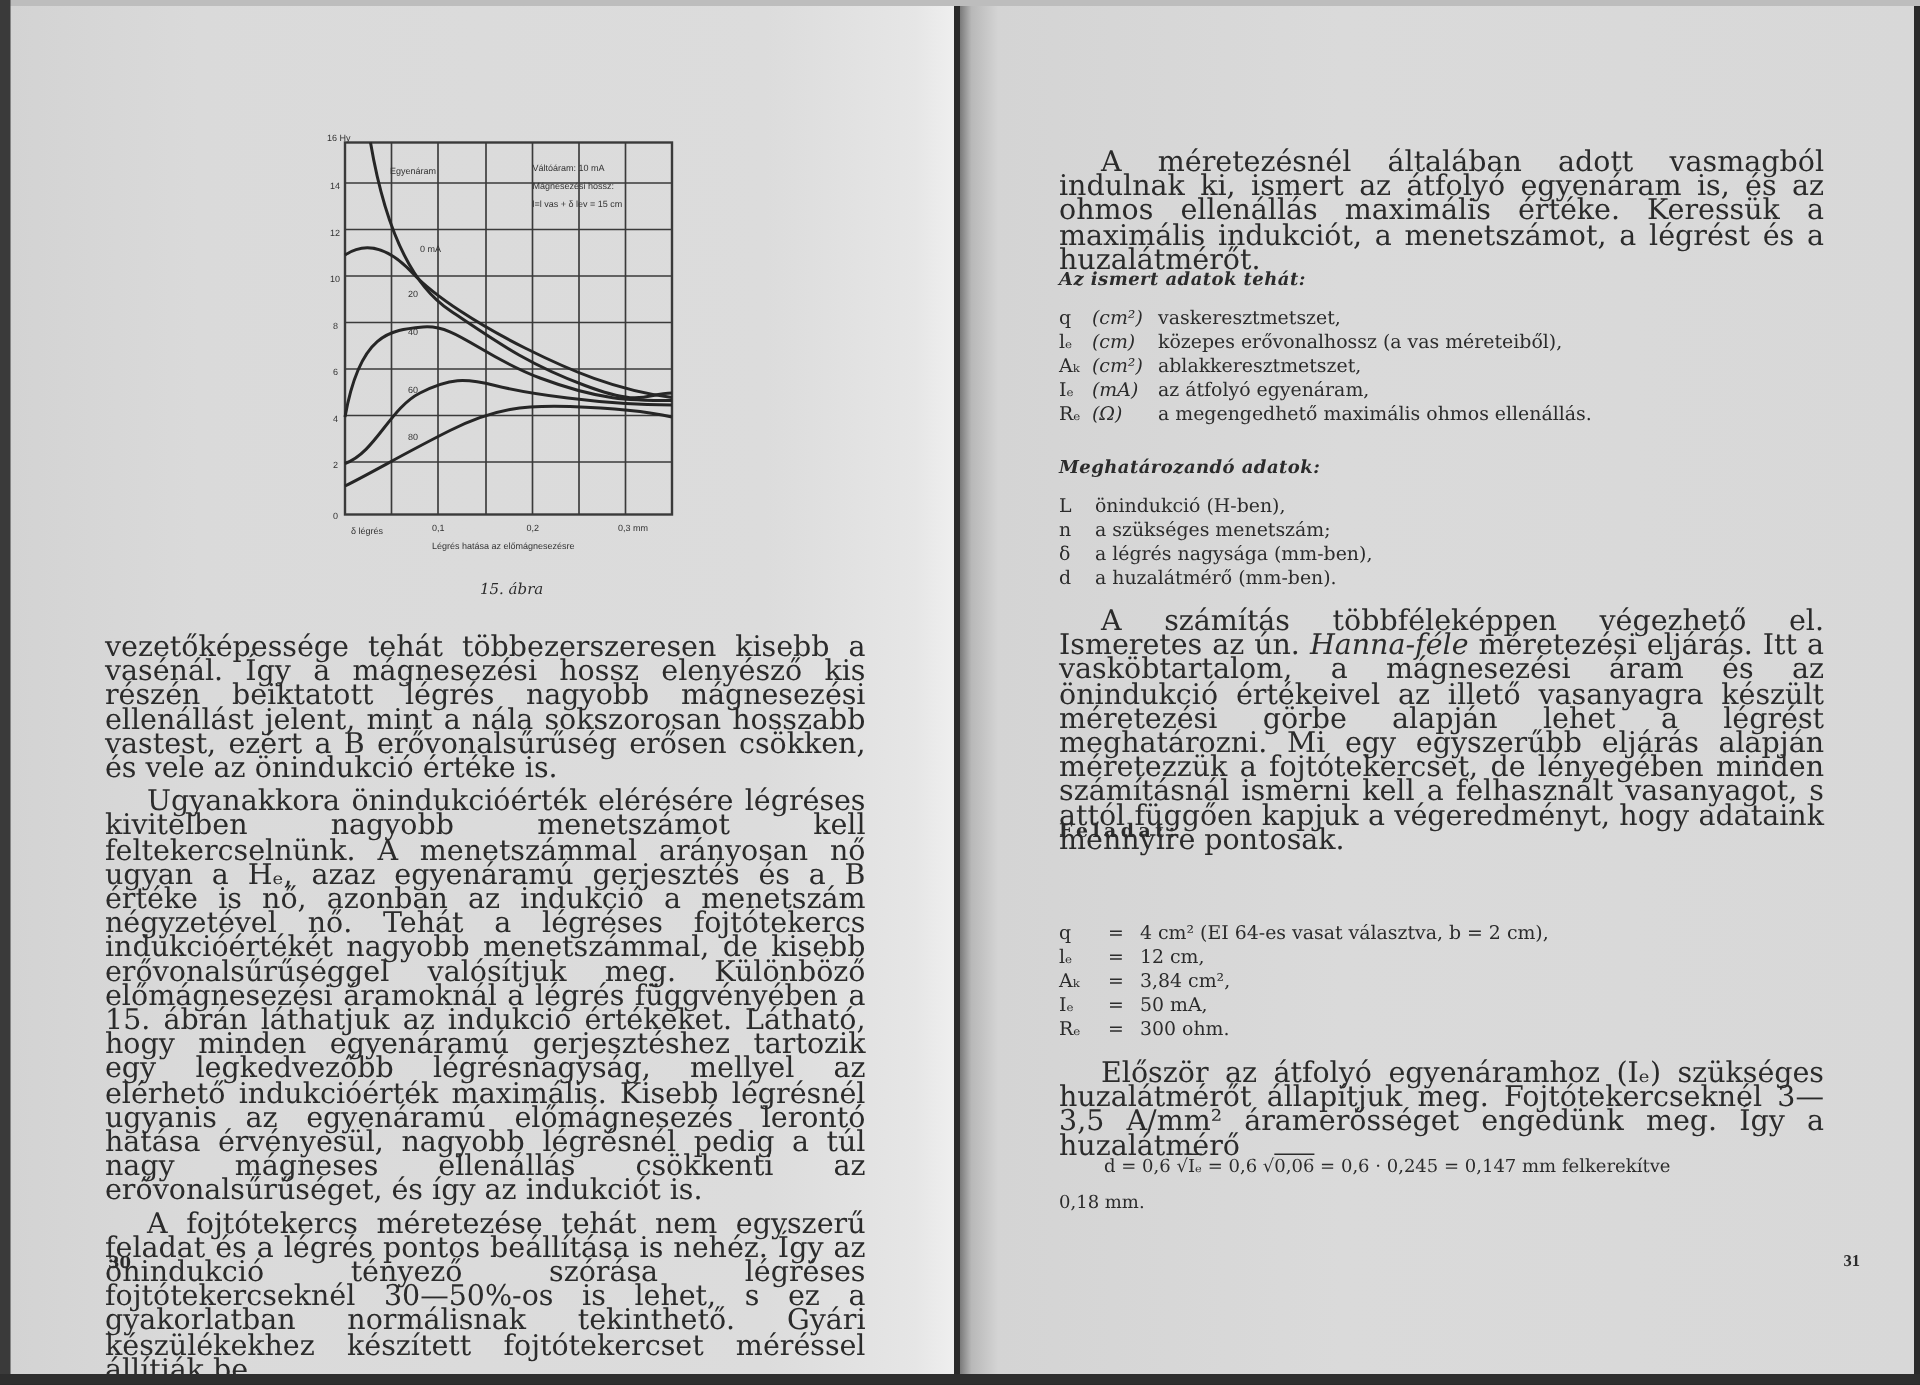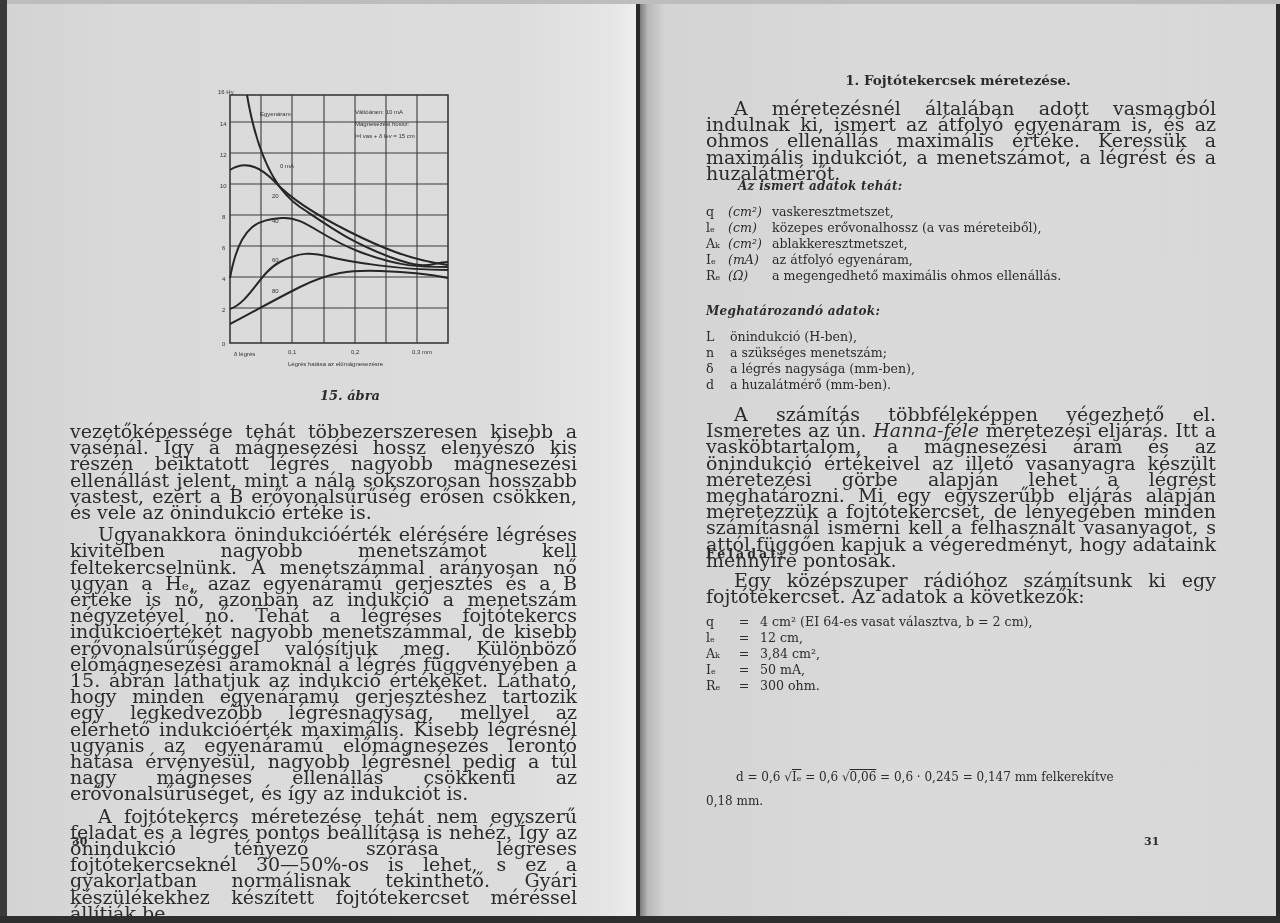--- a/index.html
+++ b/index.html
@@ -22,21 +22,21 @@
   .bottomedge { position:absolute; left:0; bottom:0; width:1280px; height:7px; background:#2e2e2e; }
   .topedge { position:absolute; left:0; top:0; width:1280px; height:4px; background:#bdbdbd; }
 
   .text-block { position:absolute; font-size:19px; line-height:16.2px; text-align:justify; }
   .text-block p { margin:0; }
   .indent { text-indent:28px; }
   .last-line { text-align-last:left; }
 
   
   .figure { position:absolute; left:200px; top:82px; width:280px; height:320px; }
-  .fig-caption { position:absolute; left:320px; top:388px; font-size:13px; font-style:italic;font-weight:bold; }
+  .fig-caption { position:absolute; left:320px; top:388px; font-size:10px; font-style:italic; }
 
   .heading { position:absolute; left:640px; top:72px; width:636px; text-align:center; font-weight:bold; font-size:13.5px; }
   .subhead { font-style:italic; font-weight:bold; font-size:12px; letter-spacing:0.3px; }
   .spaced { font-weight:bold; letter-spacing:3px; font-size:12.6px; }
   .deflist { position:absolute; font-size:12.6px; line-height:16px; }
   .deflist .row { display:flex; white-space:nowrap; }
   .deflist .sym { width:22px; }
   .deflist .unit { width:44px;font-style:italic; }
   .deflist .sym2 { width:24px; }
   .deflist .eq { width:32px; text-align:center; }
@@ -109,28 +109,27 @@
 
   <div class="text-block" style="left:70px; top:423px; width:507px;">
     <p class="last-line">vezetőképessége tehát többezerszeresen kisebb a vasénál. Így a mágnesezési hossz elenyésző kis részén beiktatott légrés nagyobb mágnesezési ellenállást jelent, mint a nála sokszorosan hosszabb vastest, ezért a B erővonalsűrűség erősen csökken, és vele az önindukció értéke is.</p>
     <p class="indent last-line" style="margin-top:6px;">Ugyanakkora önindukcióérték elérésére légréses kivitelben nagyobb menetszámot kell feltekercselnünk. A menetszámmal arányosan nő ugyan a Hₑ, azaz egyenáramú gerjesztés és a B értéke is nő, azonban az indukció a menetszám négyzetével nő. Tehát a légréses fojtótekercs indukcióértékét nagyobb menetszámmal, de kisebb erővonalsűrűséggel valósítjuk meg. Különböző előmágnesezési áramoknál a légrés függvényében a 15. ábrán láthatjuk az indukció értékeket. Látható, hogy minden egyenáramú gerjesztéshez tartozik egy legkedvezőbb légrésnagyság, mellyel az elérhető indukcióérték maximális. Kisebb légrésnél ugyanis az egyenáramú előmágnesezés lerontó hatása érvényesül, nagyobb légrésnél pedig a túl nagy mágneses ellenállás csökkenti az erővonalsűrűséget, és így az indukciót is.</p>
     <p class="indent last-line" style="margin-top:6px;">A fojtótekercs méretezése tehát nem egyszerű feladat és a légrés pontos beállítása is nehéz. Így az önindukció tényező szórása légréses fojtótekercseknél 30—50%-os is lehet, s ez a gyakorlatban normálisnak tekinthető. Gyári készülékekhez készített fojtótekercset méréssel állítják be.</p>
   </div>
   <div class="pagenum" style="left:72px; top:835px;">30</div>
 
   <div class="page right"></div>
 
-  <div class="heading">1. Fojtótekercsek méretezése.</div>
 
   <div class="text-block" style="left:706px; top:100px; width:510px;">
     <p class="indent last-line">A méretezésnél általában adott vasmagból indulnak ki, ismert az átfolyó egyenáram is, és az ohmos ellenállás maximális értéke. Keressük a maximális indukciót, a menetszámot, a légrést és a huzalátmérőt.</p>
   </div>
 
   <div class="deflist" style="left:706px; top:178px;">
-    <div class="subhead" style="margin-bottom:10px;margin-left:32px;">Az ismert adatok tehát:</div>
+    <div class="subhead" style="margin-bottom:10px;">Az ismert adatok tehát:</div>
     <div class="row">
         <span class="sym">q</span>
         <span class="unit">(cm²)</span>
         <span>vaskeresztmetszet,</span>
       </div>
     <div class="row">
         <span class="sym">lₑ</span>
         <span class="unit">(cm)</span>
         <span>közepes erővonalhossz (a vas méreteiből),</span>
       </div>
@@ -170,23 +169,20 @@
         <span>a huzalátmérő (mm-ben).</span>
       </div>
   </div>
 
   <div class="text-block" style="left:706px; top:406px; width:510px;">
     <p class="indent last-line"><span>A számítás többféleképpen végezhető el. Ismeretes az ún. </span><i>Hanna-féle</i><span> méretezési eljárás. Itt a vasköbtartalom, a mágnesezési áram és az önindukció értékeivel az illető vasanyagra készült méretezési görbe alapján lehet a légrést meghatározni. Mi egy egyszerűbb eljárás alapján méretezzük a fojtótekercset, de lényegében minden számításnál ismerni kell a felhasznált vasanyagot, s attól függően kapjuk a végeredményt, hogy adataink mennyire pontosak.</span></p>
   </div>
 
   <div class="spaced" style="position:absolute; left:706px; top:546px;">Feladat:</div>
 
-  <div class="text-block" style="left:706px; top:572px; width:510px;">
-    <p class="indent last-line">Egy középszuper rádióhoz számítsunk ki egy fojtótekercset. Az adatok a következők:</p>
-  </div>
 
   <div class="deflist" style="left:706px; top:614px;">
     <div class="row">
         <span class="sym">q</span>
         <span class="eq">=</span>
         <span>4 cm² (EI 64-es vasat választva, b = 2 cm),</span>
       </div>
     <div class="row">
         <span class="sym">lₑ</span>
         <span class="eq">=</span>
@@ -202,21 +198,24 @@
         <span class="eq">=</span>
         <span>50 mA,</span>
       </div>
     <div class="row">
         <span class="sym">Rₑ</span>
         <span class="eq">=</span>
         <span>300 ohm.</span>
       </div>
   </div>
 
+  <div class="text-block" style="left:706px; top:707px; width:510px;">
+    <p class="indent last-line">Először az átfolyó egyenáramhoz (Iₑ) szükséges huzalátmérőt állapítjuk meg. Fojtótekercseknél 3—3,5 A/mm² áramerősséget engedünk meg. Így a huzalátmérő</p>
+  </div>
 
   <div class="formula" style="left:736px; top:770px;"><span>d = 0,6 √</span><span class="ov">Iₑ</span><span> = 0,6 √</span><span class="ov">0,06</span><span> = 0,6 · 0,245 = 0,147 mm felkerekítve</span></div>
   <div class="formula" style="left:706px; top:794px;">0,18 mm.</div>
 
-  <div class="pagenum" style="left:1144px; top:835px;">31</div>
+  <div class="pagenum" style="left:1229px; top:835px;font-family:Liberation Serif, serif;">31</div>
 
   <div class="leftedge"></div>
   <div class="bottomedge"></div>
 </div>
 
 </body></html>

